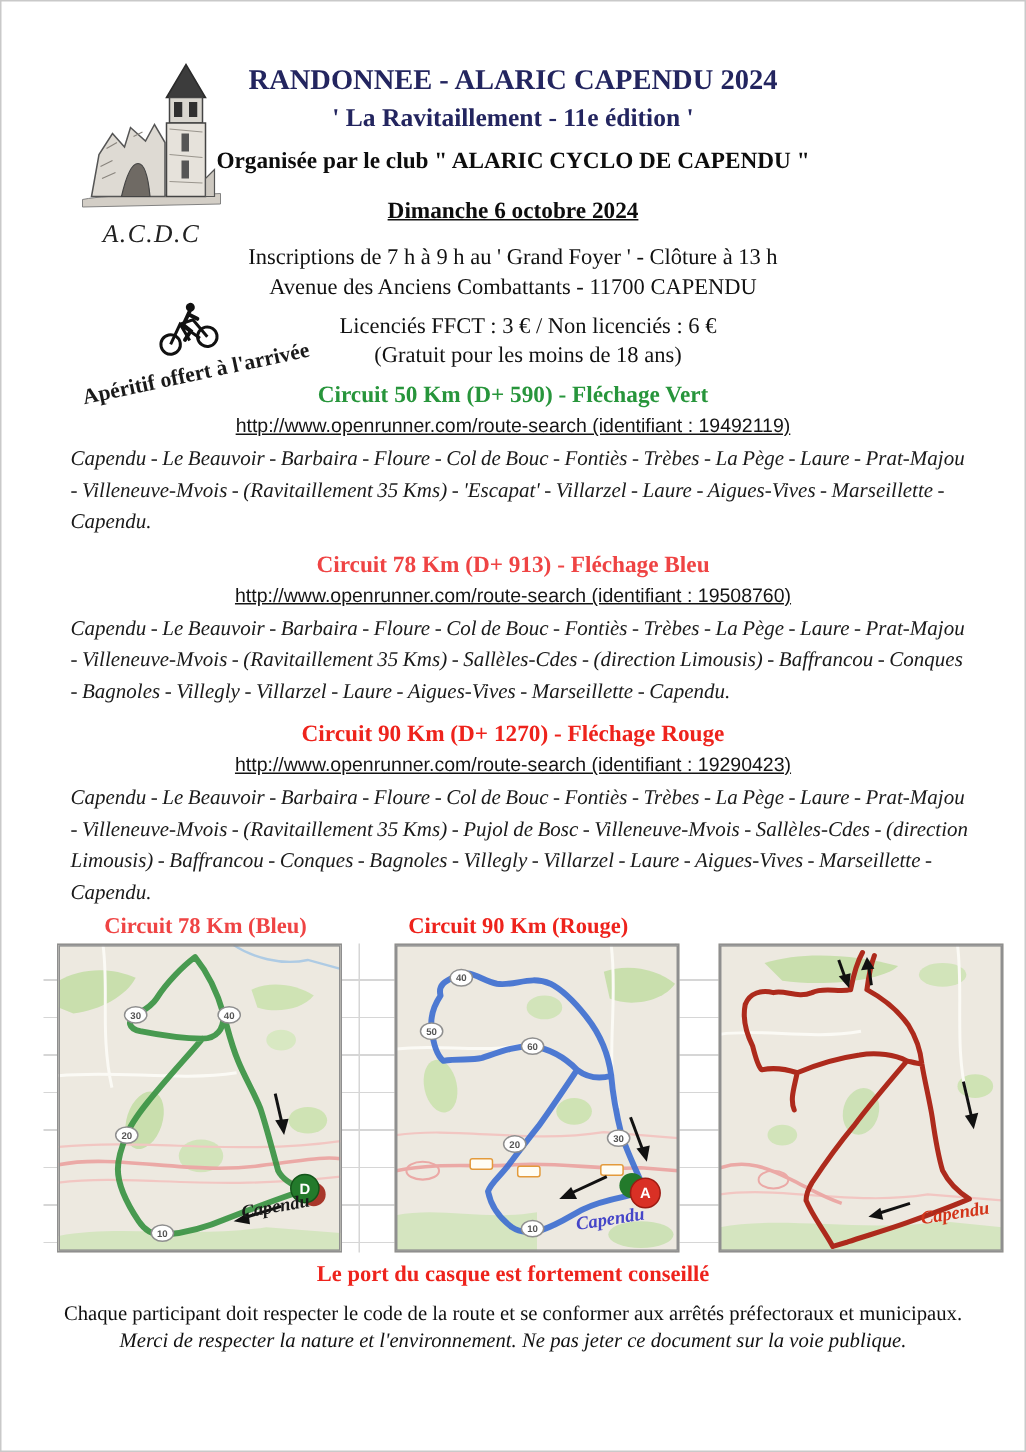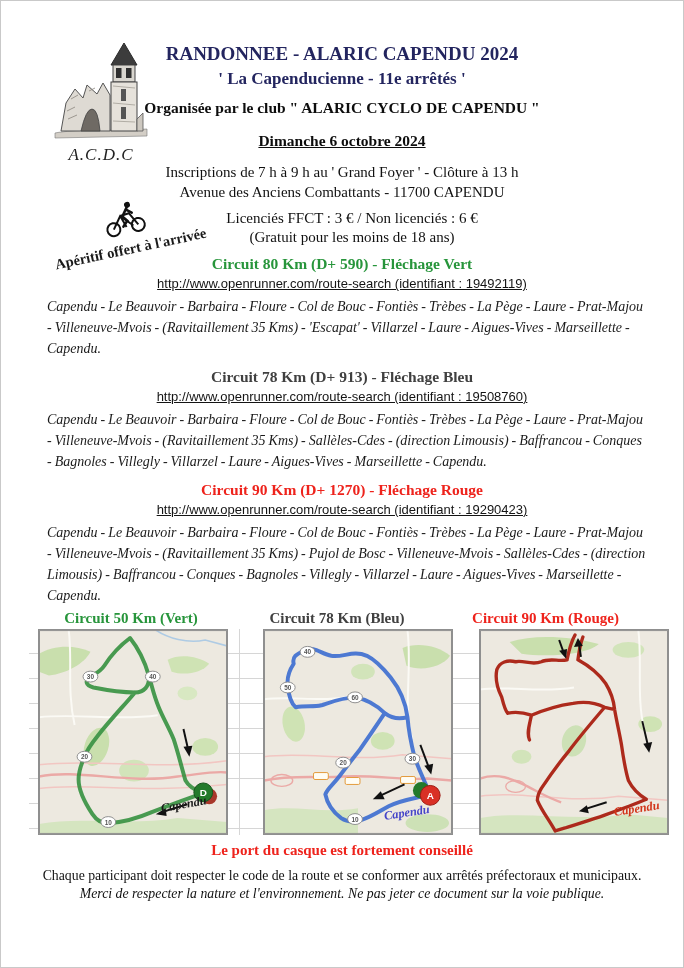--- a/index.html
+++ b/index.html
@@ -19,21 +19,21 @@
   .date    { margin-top:15px;  font:bold 15.5px/18px "Liberation Serif", serif; color:#0d0d0d; text-decoration:underline; }
   .reg     { margin-top:13px; font:15px/18px "Liberation Serif", serif; }
   .addr    { margin-top:2px;  font:15px/18px "Liberation Serif", serif; }
   .pricing { margin-top:8px; }
   .pricing div { font:15px/18.5px "Liberation Serif", serif;padding-left:20px; }
   
   .aperitif { position:absolute; left:28px; top:200px; width:195px; transform:rotate(-12deg); text-align:center; }
   .aperitif .note { font:600 14.5px/16px "Liberation Serif", serif; color:#1a1a1a; margin-top:2px; }
   
   .c-head { margin-top:9px; font:bold 15.5px/17px "Liberation Serif", serif; }
-  .green { color:#27953b; } .blue { color:#404040; } .red { color:#ee231c; }
+  .green { color:#27953b; } .blue { color:#ef4444; } .red { color:#ee231c; }
   .c-link { margin-top:4px; font:13px/15px "Liberation Sans", sans-serif; color:#141414;
             text-decoration:underline; cursor:pointer; }
   .route  { margin:5px 36px 0 46px; text-align:left;
             font:italic 14px/21px "Liberation Serif", serif; color:#1a1a1a; word-spacing:-0.5px; }
   
   .cap-row { display:flex; margin:3px 20px 0 30px; }
   .cap-row .cap { font:bold 15px/18px "Liberation Serif", serif; }
   .cap-1 { width:200px; } .cap-2 { width:212px; } .cap-3 { width:205px; }
   .map-band { position:relative; margin:2px 24px 0 28px; height:206px;
               background:repeating-linear-gradient(to bottom, transparent 0 24px, #d6d6d6 24px 25px); }
@@ -87,44 +87,43 @@
       <circle cx="10" cy="26" r="6.5" fill="none" stroke="#111" stroke-width="2"></circle>
       <circle cx="35" cy="26" r="6.5" fill="none" stroke="#111" stroke-width="2"></circle>
       <path d="M10,26 L19,14 L30,26 M19,14 L28,13 L35,26 M23,26 L19,14" fill="none" stroke="#111" stroke-width="2"></path>
       <circle cx="28" cy="4.5" r="3" fill="#111"></circle>
       <path d="M27,7 L21,15 L25,20 L20,25 M26,9 L31,13" fill="none" stroke="#111" stroke-width="2.6" stroke-linecap="round"></path>
     </svg>
     <div class="note">Apéritif offert à l'arrivée</div>
   </div>
 
   <div class="title">RANDONNEE - ALARIC CAPENDU 2024</div>
-  <div class="subtitle">' La Capenducienne - 11e arrêtés '</div>
+  <div class="subtitle">' La Ravitaillement - 11e édition '</div>
   <div class="org">Organisée par le club " ALARIC CYCLO DE CAPENDU "</div>
   <div class="date">Dimanche 6 octobre 2024</div>
   <div class="reg">Inscriptions de 7 h à 9 h au ' Grand Foyer ' - Clôture à 13 h</div>
   <div class="addr">Avenue des Anciens Combattants  - 11700 CAPENDU</div>
   <div class="pricing">
     <div>Licenciés FFCT : 3 € / Non licenciés : 6 €</div>
     <div>(Gratuit pour les moins de 18 ans)</div>
   </div>
 
-  <div class="c-head green">Circuit 80 Km (D+ 590) - Fléchage Vert</div>
+  <div class="c-head green">Circuit 50 Km (D+ 590) - Fléchage Vert</div>
   <div class="c-link">http://www.openrunner.com/route-search  (identifiant : 19492119)</div>
   <p class="route">Capendu - Le Beauvoir - Barbaira - Floure - Col de Bouc - Fontiès - Trèbes -  La Pège - Laure - Prat-Majou - Villeneuve-Mvois - (Ravitaillement 35 Kms) - 'Escapat' - Villarzel - Laure - Aigues-Vives - Marseillette - Capendu.</p>
 
   <div class="c-head blue">Circuit 78 Km (D+ 913) - Fléchage Bleu</div>
   <div class="c-link">http://www.openrunner.com/route-search  (identifiant : 19508760)</div>
   <p class="route">Capendu - Le Beauvoir - Barbaira - Floure - Col de Bouc - Fontiès - Trèbes -  La Pège - Laure - Prat-Majou - Villeneuve-Mvois - (Ravitaillement 35 Kms) - Sallèles-Cdes - (direction Limousis) - Baffrancou  - Conques - Bagnoles - Villegly - Villarzel - Laure - Aigues-Vives - Marseillette - Capendu.</p>
 
   <div class="c-head red">Circuit 90 Km (D+ 1270) - Fléchage Rouge</div>
   <div class="c-link">http://www.openrunner.com/route-search  (identifiant : 19290423)</div>
   <p class="route">Capendu - Le Beauvoir - Barbaira - Floure - Col de Bouc - Fontiès - Trèbes -  La Pège - Laure - Prat-Majou - Villeneuve-Mvois - (Ravitaillement 35 Kms) - Pujol de Bosc - Villeneuve-Mvois - Sallèles-Cdes - (direction Limousis) - Baffrancou - Conques - Bagnoles - Villegly - Villarzel - Laure - Aigues-Vives - Marseillette - Capendu.</p>
 
   <div class="cap-row">
-    <div class="cap cap-1 green">Circuit 50 Km (Vert)</div>
     <div class="cap cap-2 blue">Circuit 78 Km (Bleu)</div>
     <div class="cap cap-3 red">Circuit 90 Km (Rouge)</div>
   </div>
 
   <div class="map-band">
     <div class="vline" style="left:210px"></div>
     <div class="vline" style="left:421px"></div>
     <div class="maps-row">
 
       <svg class="map m1" width="190" height="206" viewBox="0 0 190 206">

